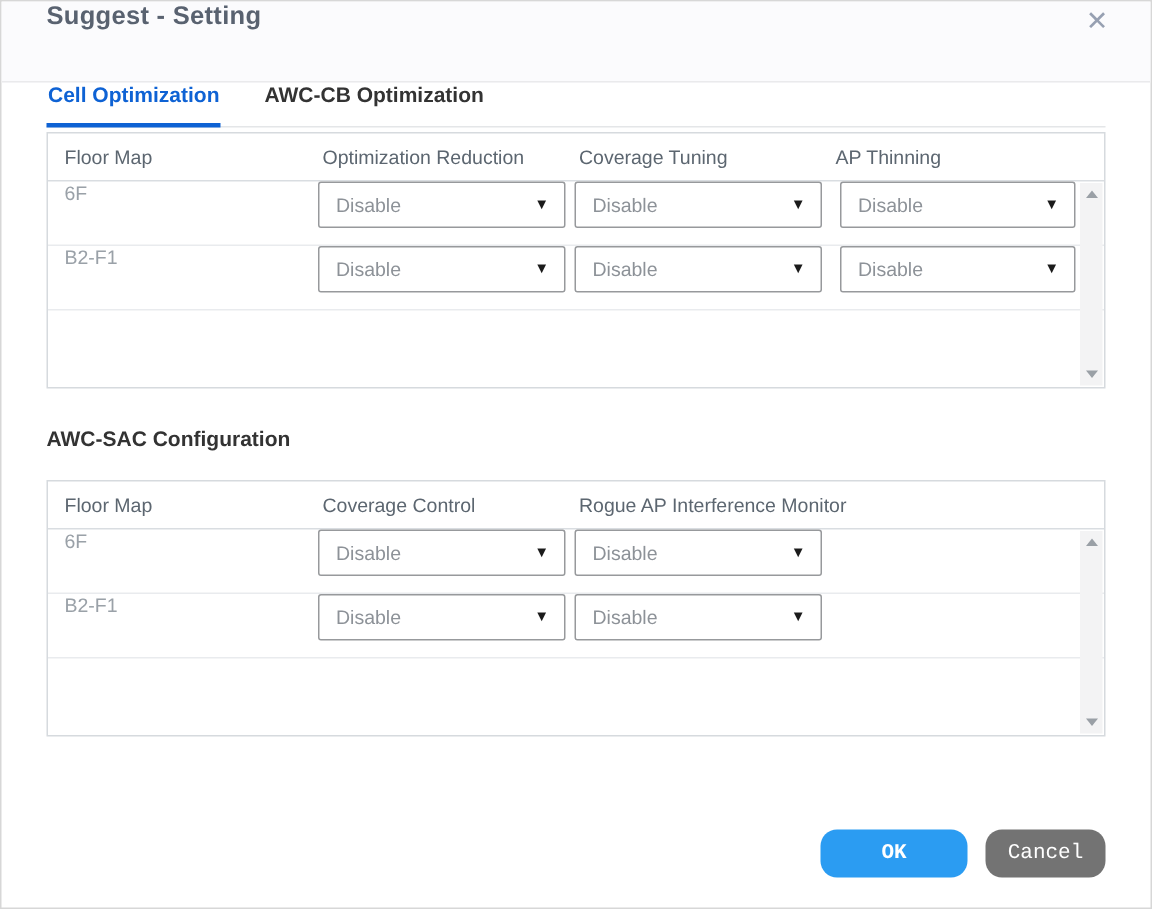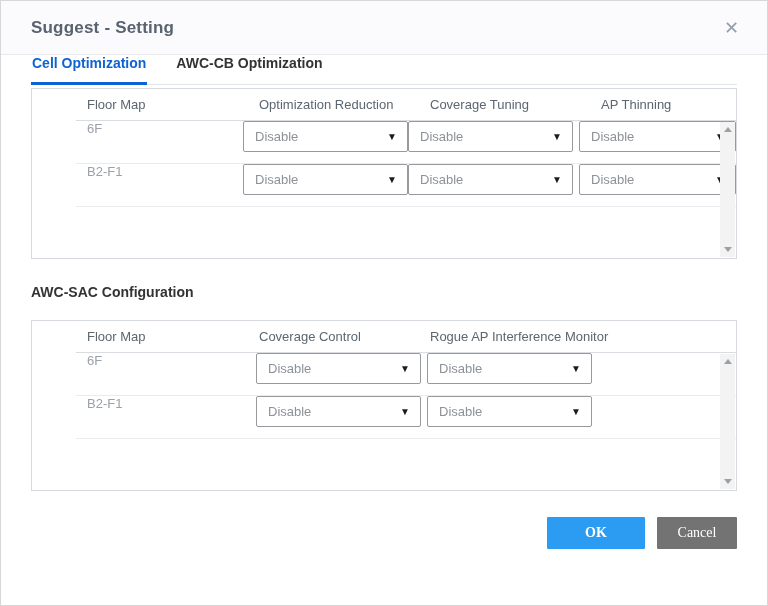--- a/index.html
+++ b/index.html
@@ -9,21 +9,21 @@
     background: #ffffff;
     border: 1px solid #d7d7d7;
     overflow: hidden;
   }
   
   .dialog-header {
     height: 54px;
     background: #fbfbfd;
     border-bottom: 1px solid #eaeaec;
     display: flex;
-    align-items: center;
+    align-items: flex-start;
     justify-content: space-between;
     padding: 0 24px 0 30px;
   }
   .dialog-title {
     font-size: 17px;
     font-weight: bold;
     color: #596270;
     letter-spacing: .2px;
   }
   .close-btn {
@@ -55,21 +55,20 @@
     position: absolute;
     left: 0; right: 0; bottom: -1px;
     height: 3px;
     background: #0e62d4;
   }
   
   .grid-table {
     border: 1px solid #d6dade;
     position: relative;
     margin-top: 3px;
-    padding-left: 44px;
   }
   .t-header {
     display: flex;
     align-items: center;
     height: 32px;
     border-bottom: 1px solid #d9dde1;
     font-size: 13px;
     color: #5c6670;
   }
   .t-row {
@@ -148,25 +147,26 @@
   
   .footer {
     display: flex;
     justify-content: flex-end;
     gap: 12px;
     margin-top: 26px;
   }
   .btn {
     height: 32px;
     border: none;
-    border-radius: 1px;
+    border-radius: 11px;
     color: #fff;
     font-size: 14px;
-    font-family: Liberation Serif, serif;
-    cursor: pointer;
+    font-family: Liberation Mono, monospace;
+    cursor: pointer;
+    margin-top: 36px;
   }
   .btn-ok { width: 98px; background: #2b9cf2; font-weight: 600; }
   .btn-cancel { width: 80px; background: #737373; }
 </style>
 </head>
 <body>
 
 <div class="dialog-header">
   <div class="dialog-title">Suggest - Setting</div>
   <div class="close-btn">✕</div>

